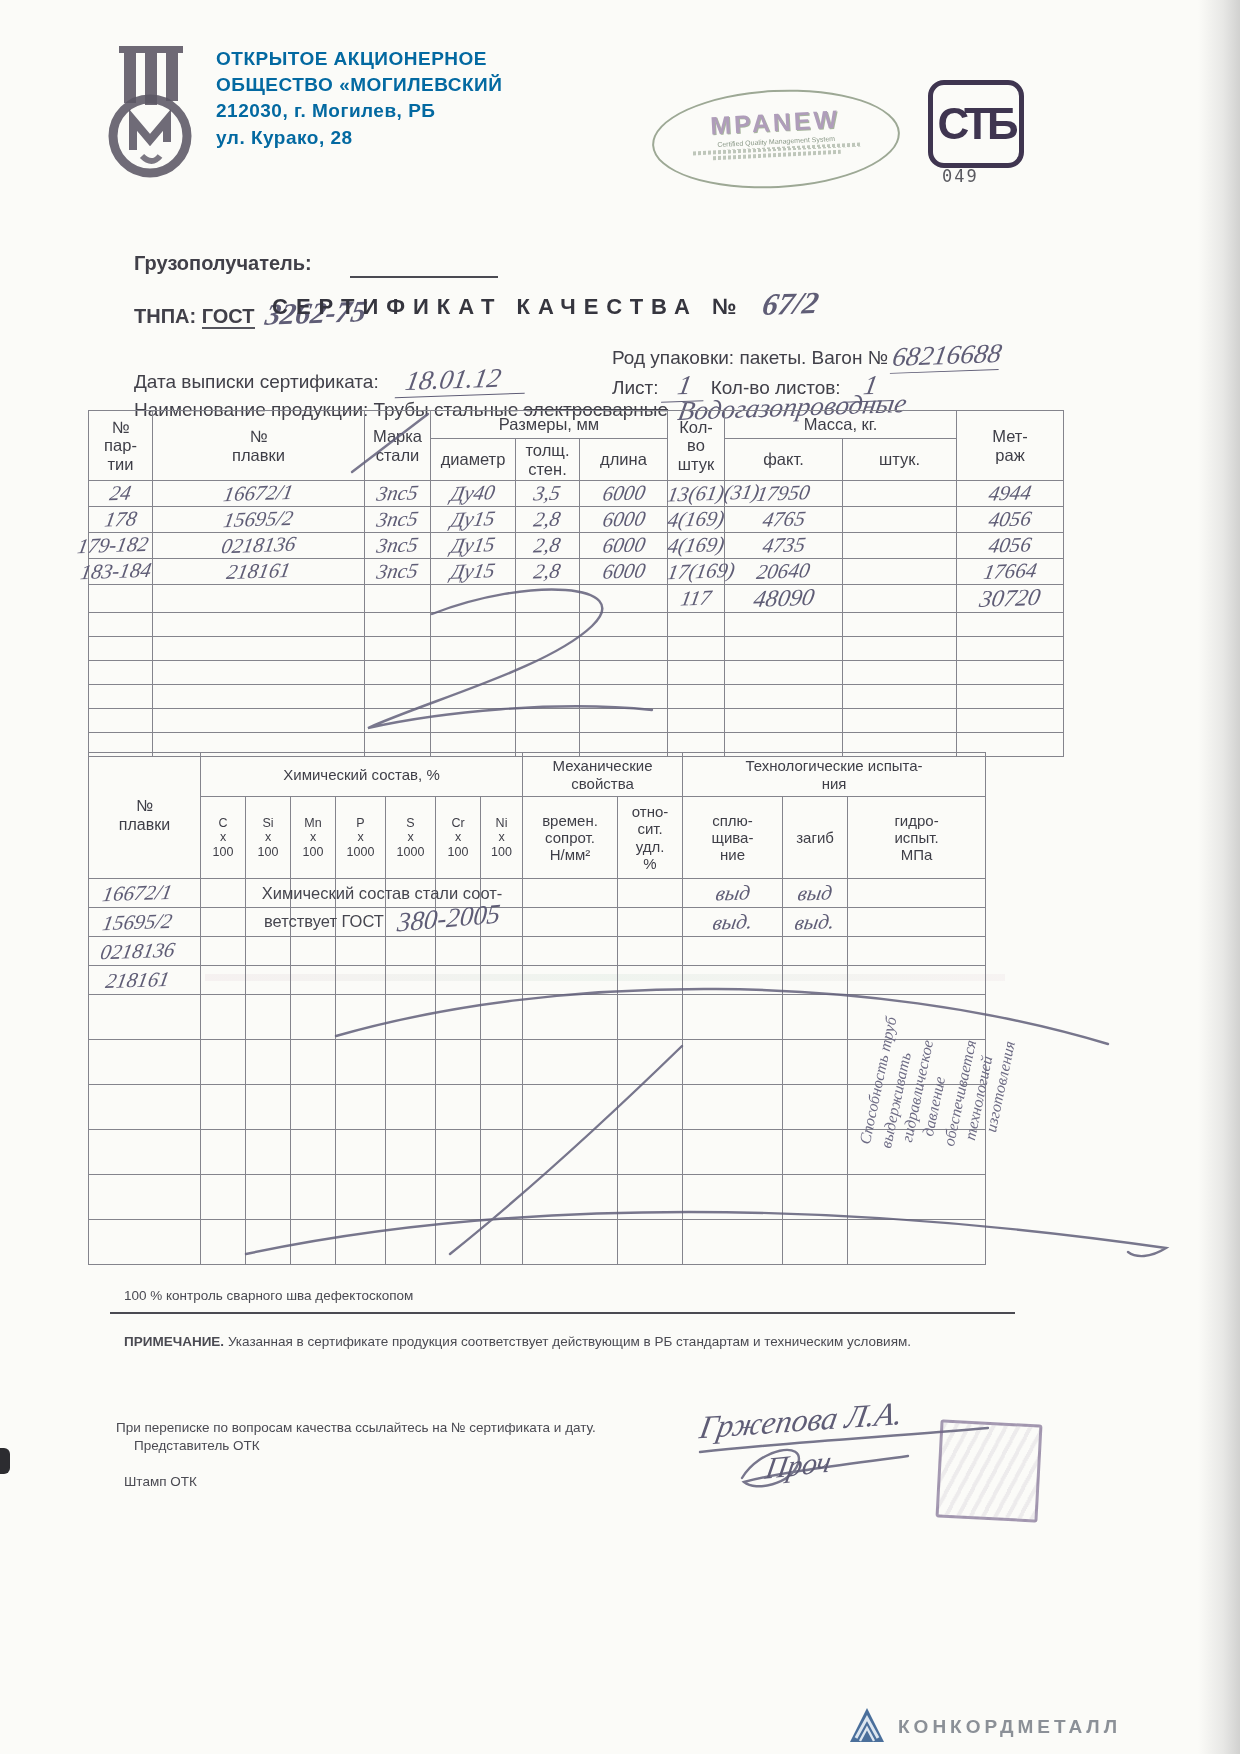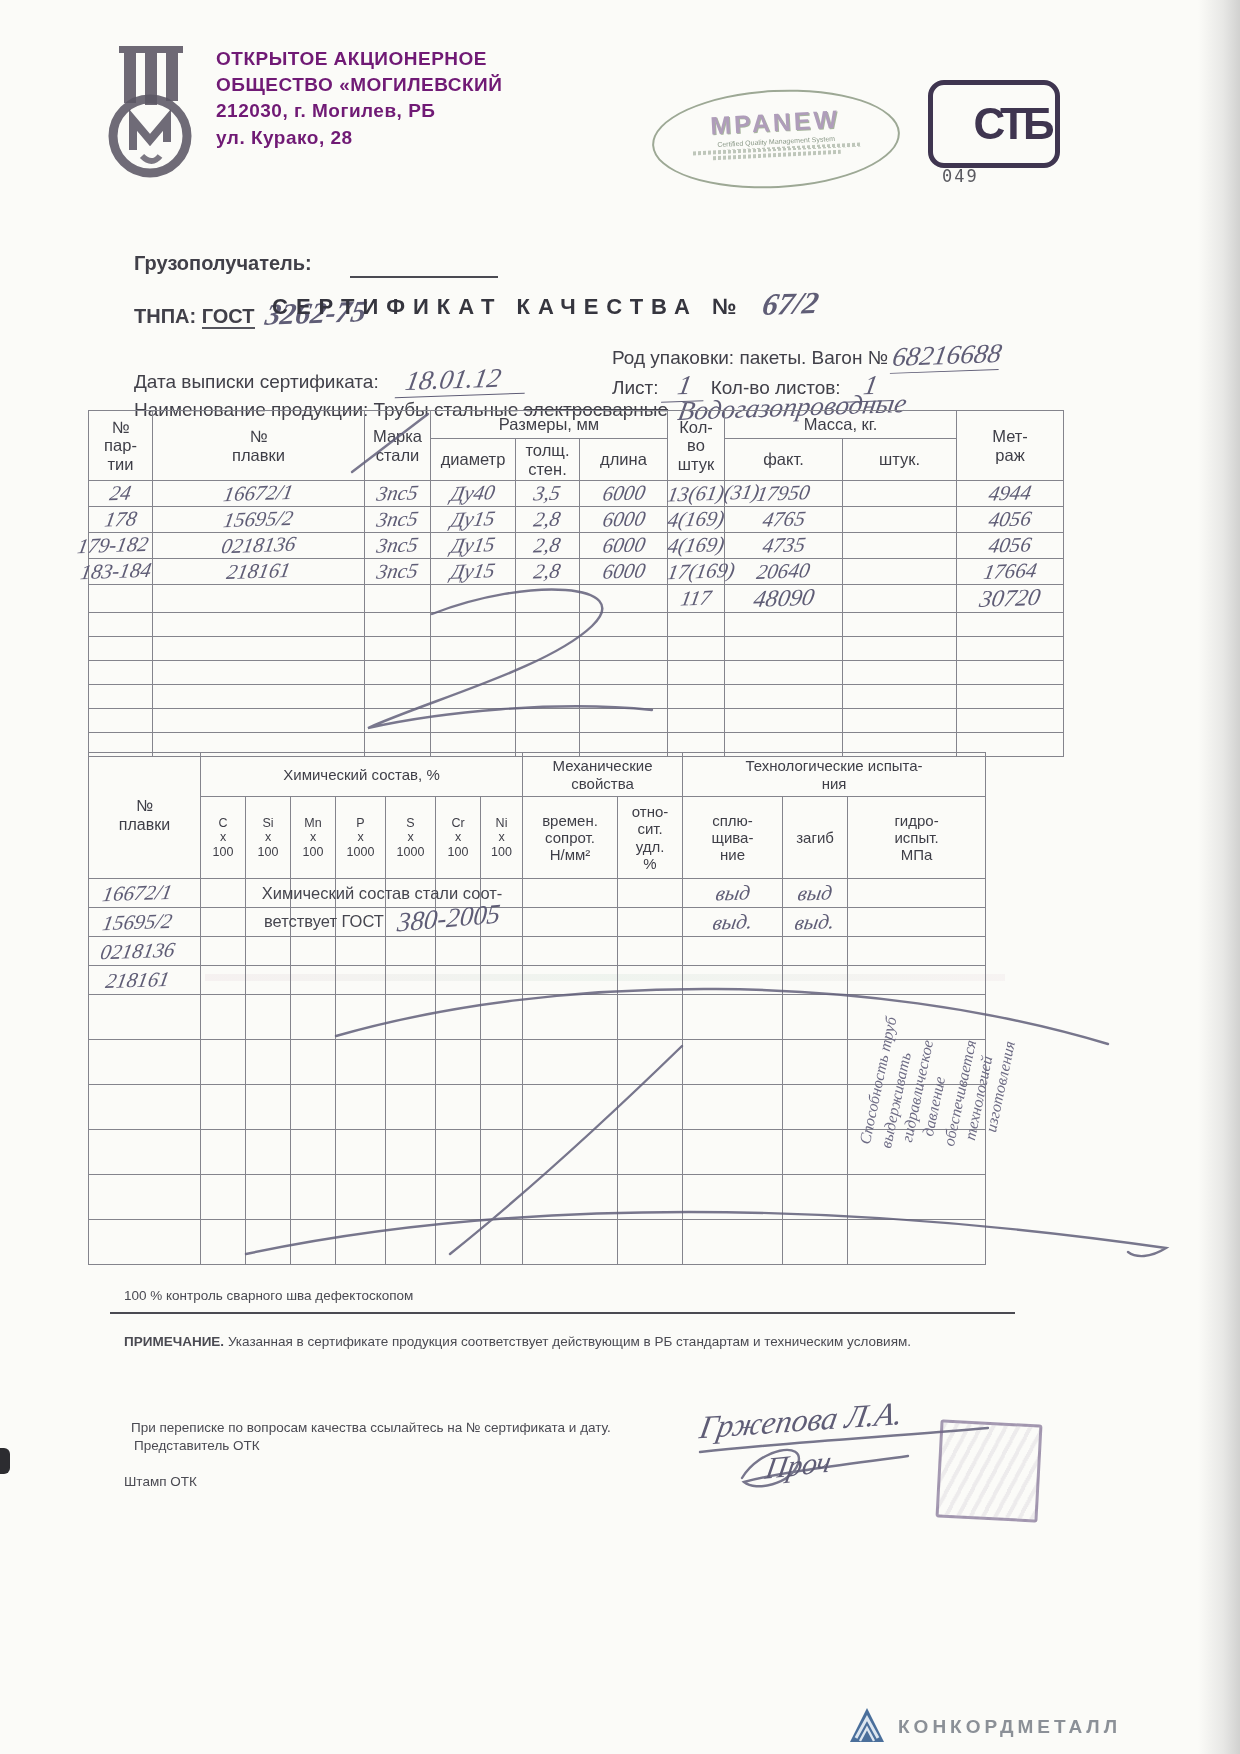--- a/index.html
+++ b/index.html
@@ -5,31 +5,31 @@
   html,body{margin:0;padding:0;background:#8f8f8f;}
   .page{position:relative;width:1240px;height:1754px;margin:0 auto;background:#fbfbf8;
         overflow:hidden;font-family:"Liberation Sans",sans-serif;color:#3d3d46;}
   .abs{position:absolute;}
   .pl{white-space:pre-line;}
   
   .hw{font-family:"Liberation Serif",serif;font-style:italic;color:#5f5d76;
       display:inline-block;transform:skewX(-12deg) rotate(-2deg);}
   .hw-lg{font-size:27px;}
   
-  .company{font-size:19px;font-weight:bold;line-height:1.38;color:#701a75;letter-spacing:.5px;}
+  .company{font-size:19px;font-weight:bold;line-height:1.38;color:#0369a1;letter-spacing:.5px;}
   
   .oval{width:244px;height:94px;border:2px solid #93a08b;border-radius:50%;
         transform:rotate(-3deg);text-align:center;opacity:.9;}
   .oval .word{margin-top:16px;font-size:25px;font-weight:bold;letter-spacing:3px;
         color:#a793b4;text-shadow:1px 1px 0 #9fae94;}
   .oval .tiny{font-size:7px;color:#7e8e7b;line-height:1.3;}
   .oval .dots{height:4px;margin:1px 38px;background:repeating-linear-gradient(90deg,#8b9a86 0 3px,transparent 3px 5px);opacity:.6;}
   
   .stb{width:86px;height:78px;border:5px solid #3f3550;border-radius:16px;
-       display:flex;align-items:center;justify-content:center;padding-left:36px;}
+       display:flex;align-items:center;justify-content:center;}
   .stb span{font-weight:900;font-size:44px;letter-spacing:-4px;color:#3f3550;
        font-family:"Liberation Sans",sans-serif;}
   .stbnum{font-family:"DejaVu Sans Mono",monospace;font-size:17px;color:#5a5a60;letter-spacing:2px;}
   
   .rule{background:#4a4a52;height:2px;}
   .uline{border-bottom:2px solid #55555e;}
   
   .title{font-size:22px;font-weight:bold;letter-spacing:8px;color:#35353e;}
   .lbl{font-size:19px;color:#414049;}
   .lbl-b{font-weight:bold;}
@@ -547,21 +547,21 @@
 
   <div class="abs small" style="left:124px;top:1288px;">100 %   контроль сварного шва дефектоскопом</div>
   <div class="abs rule" style="left:110px;top:1312px;width:905px;"></div>
 
   <div class="abs small note" style="left:124px;top:1334px;width:920px;">
     <b>ПРИМЕЧАНИЕ.</b>
     <span>Указанная в сертификате продукция соответствует действующим в РБ стандартам и  техническим  условиям.</span>
   </div>
 
 
-  <div class="abs small" style="left:131px;top:1420px;width:560px;">При переписке по вопросам качества ссылайтесь на  № сертификата и дату.</div>
+  <div class="abs small" style="left:116px;top:1420px;width:560px;">При переписке по вопросам качества ссылайтесь на  № сертификата и дату.</div>
   <div class="abs small" style="left:134px;top:1438px;">Представитель ОТК</div>
   <div class="abs small" style="left:124px;top:1474px;">Штамп ОТК</div>
 
   <div class="abs hw" style="left:700px;top:1402px;font-size:32px;transform:rotate(-4deg) skewX(-14deg);">Гржепова Л.А.</div>
   <div class="abs hw" style="left:766px;top:1448px;font-size:30px;transform:rotate(-6deg) skewX(-16deg);">Проч</div>
 
   <div class="sqstamp"></div>
 
   <div class="abs" style="left:848px;top:1706px;">
     <svg width="38" height="38" viewBox="0 0 38 38">

